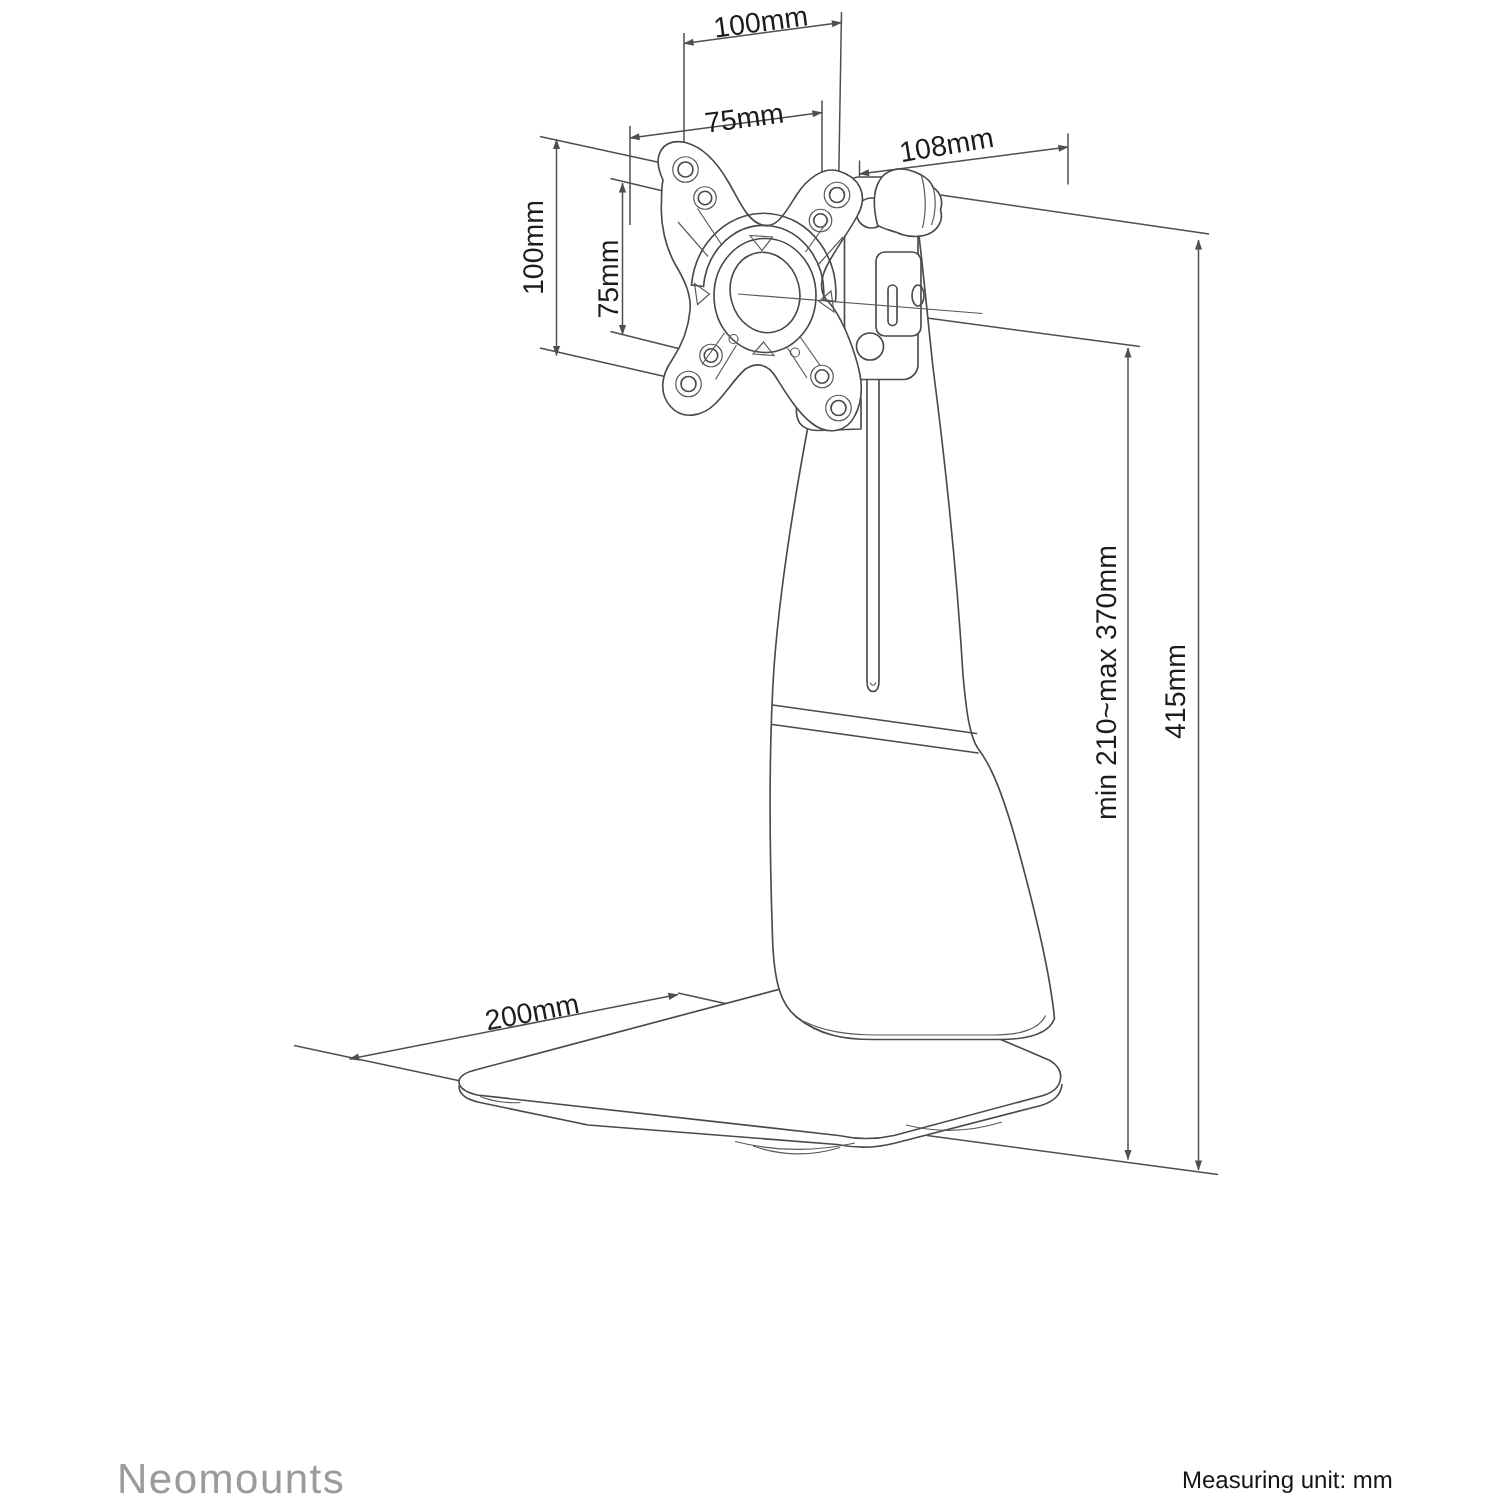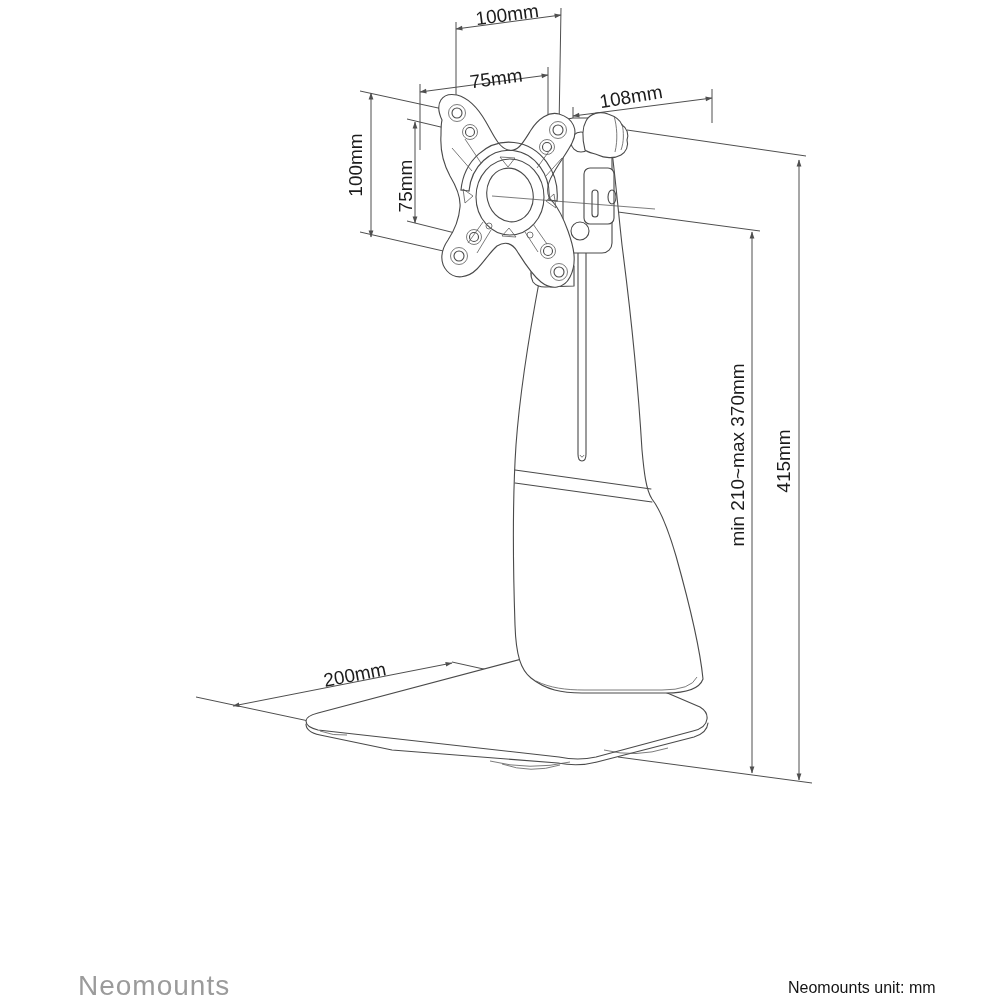--- a/index.html
+++ b/index.html
@@ -241,14 +241,14 @@
       <text class="dim-label" text-anchor="middle" transform="translate(632,103) rotate(-9.5)">108mm</text>
       <text class="dim-label" text-anchor="middle" transform="translate(362,165) rotate(-90)">100mm</text>
       <text class="dim-label" text-anchor="middle" transform="translate(412,186) rotate(-90)">75mm</text>
       <text class="dim-label" text-anchor="middle" transform="translate(744,455) rotate(-90)">min 210~max 370mm</text>
       <text class="dim-label" text-anchor="middle" transform="translate(790,461) rotate(-90)">415mm</text>
       <text class="dim-label" text-anchor="middle" transform="translate(356,681) rotate(-11)">200mm</text>
     </g>
   </svg>
 
   <div class="brand">Neomounts</div>
-  <div class="unit-note">Neomounts unit: mm</div>
+  <div class="unit-note">Measuring unit: mm</div>
 </div>
 
 </body></html>

